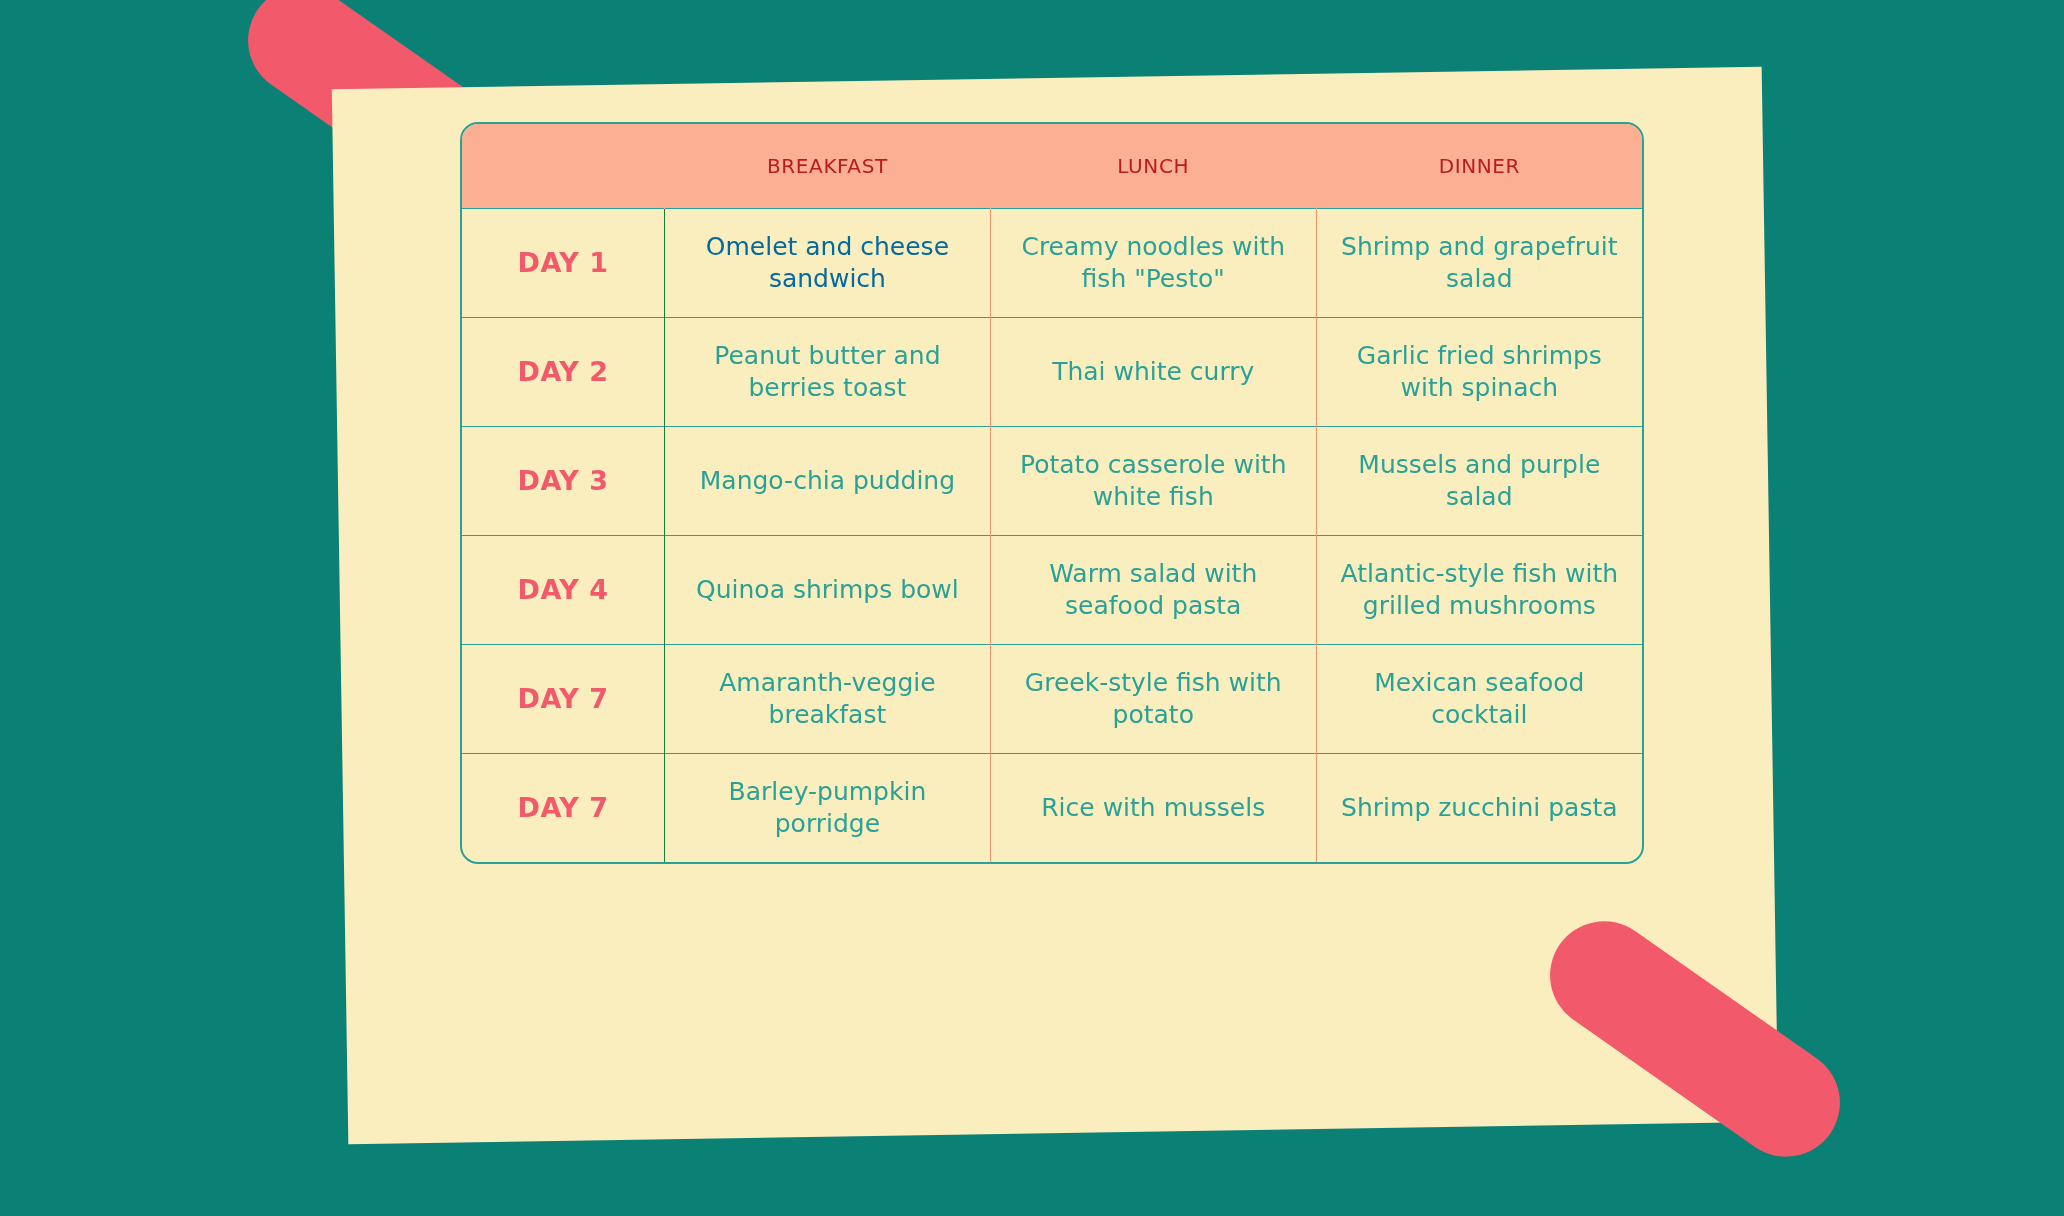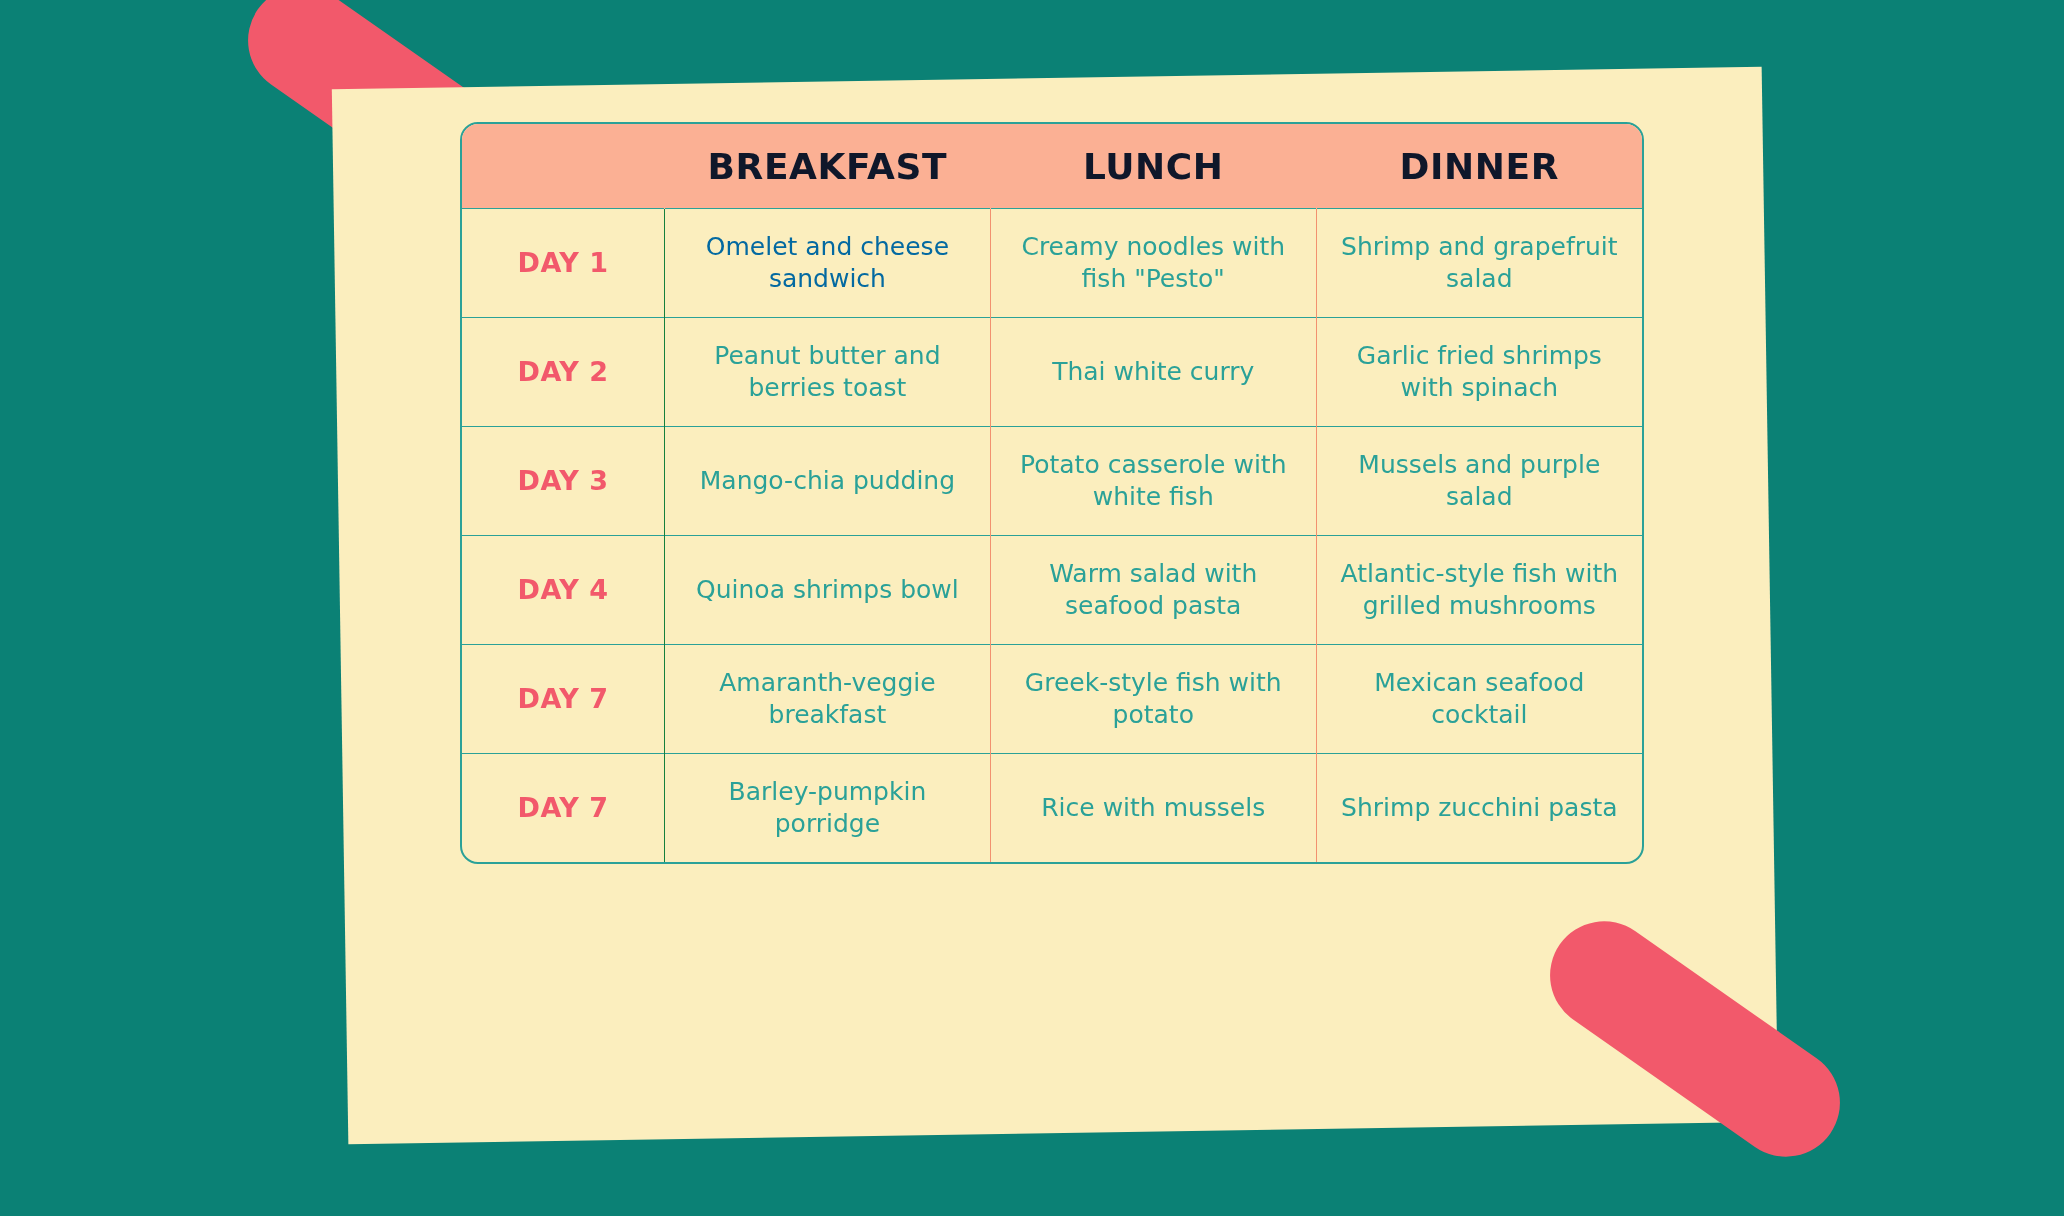--- a/index.html
+++ b/index.html
@@ -74,23 +74,23 @@
     table-layout: fixed;
   }
 
   table.menu th, table.menu td {
     text-align: center;
     vertical-align: middle;
   }
 
   thead th {
     background: #fbb094;
-    color: #0f172a;
-    font-size: 36px;
-    font-weight: bold;
+    color: #b91c1c;
+    font-size: 20px;
+    font-weight: normal;
     letter-spacing: 0.6px;
     height: 82px;
     border-right: 1px solid #fbb094;
   }
   thead th.corner {
     background: #fbb094;
     width: 200px;
   }
   thead th:last-child { border-right: none; text-align: center; }
 

